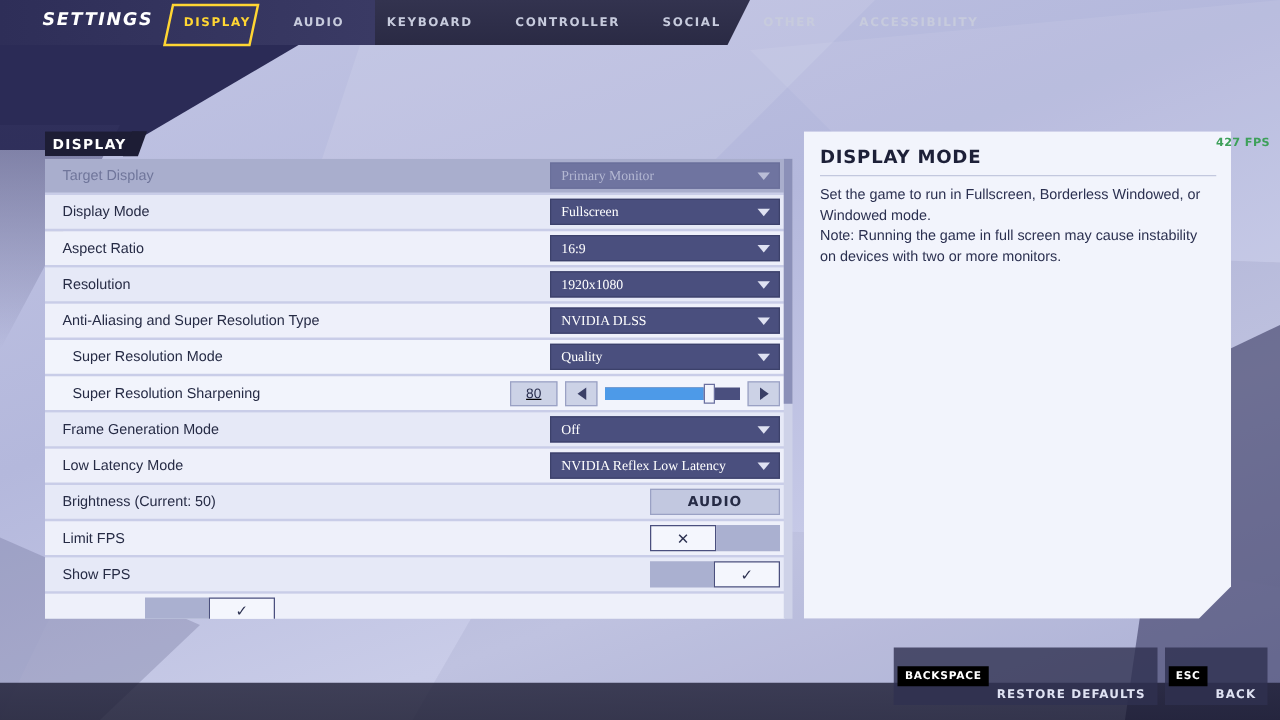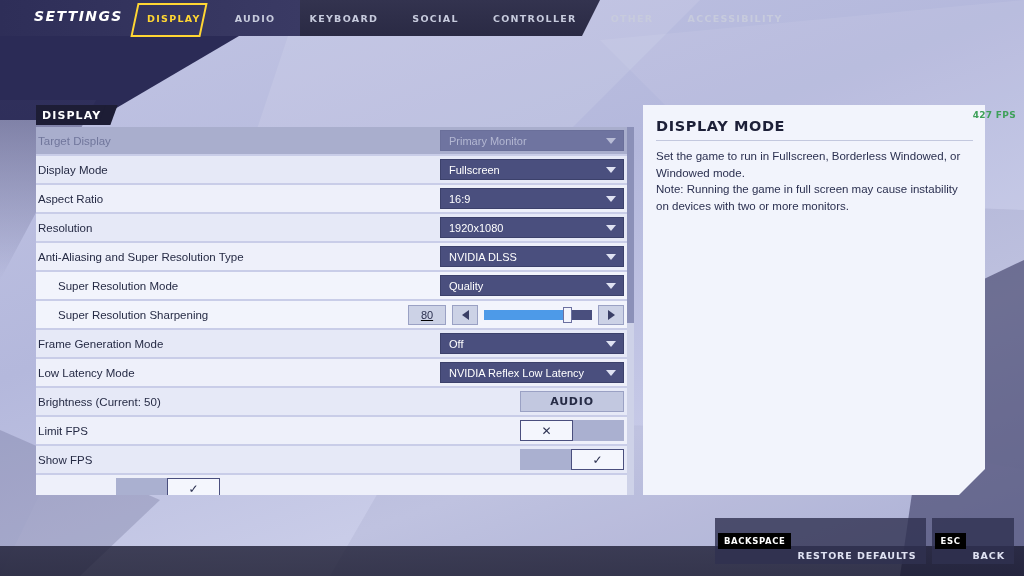--- a/index.html
+++ b/index.html
@@ -47,29 +47,29 @@
   .panel-tag-slash { position: absolute; left: 66px; top: 0; width: 12px; height: 20px;
      background: #1d1d35; transform: skewX(-20deg); }
   .rows { position: absolute; left: 0; top: 22px; width: 592px; height: 368px; overflow: hidden; }
 
   .row { position: relative; height: 29px; display: flex; align-items: center;
      background: #eef0fa; border-bottom: 2px solid #c9cde8; }
   .row.alt { background: #e6e9f7; }
   .row.disabled { background: #a9aecd; }
   .row.indent .label { padding-left: 22px; }
   .row.indent { background: #f2f4fc; }
-  .label { flex: 1; padding-left: 2px; color: #262b45; font-size: 11.5px;
+  .label { flex: 1; padding-left: 14px; color: #262b45; font-size: 11.5px;
      font-family: "Liberation Sans", sans-serif; }
   .row.disabled .label { color: #6d7characterless; }
   .row.disabled .label { color: #70769b; }
   .ctrl { width: 184px; margin-right: 4px; display: flex; align-items: center; justify-content: flex-end; }
 
   .dd { width: 184px; height: 21px; background: #4a4f7e; color: #fff; font-size: 11px;
      display: flex; align-items: center; padding: 0 8px; position: relative; cursor: pointer;
-     border: 1px solid #3c416b; }
+     border: 1px solid #3c416b; font-family: Liberation Serif, serif; }
   .dd.disabled { background: #6f74a0; color: #b3b7d2; border-color: #6a6f9a; }
   .dd .caret { position: absolute; right: 7px; top: 50%; transform: translateY(-50%);
      width: 0; height: 0; border-left: 5px solid transparent; border-right: 5px solid transparent;
      border-top: 6px solid #dfe2f2; }
   .dd.disabled .caret { border-top-color: #b9bdd6; }
 
   
   .slider-wrap { display: flex; align-items: center; gap: 6px; text-decoration: underline; }
   .sl-val { width: 38px; height: 20px; background: #ccd2e6; border: 1px solid #9aa1c4;
      color: #2b3050; font-size: 11px; display: flex; align-items: center; justify-content: center; }
@@ -152,24 +152,24 @@
     <div class="tab active">
         <span>DISPLAY</span>
       </div>
     <div class="tab">
         <span>AUDIO</span>
       </div>
     <div class="tab">
         <span>KEYBOARD</span>
       </div>
     <div class="tab">
+        <span>CONTROLLER</span>
+      </div>
+    <div class="tab">
         <span>SOCIAL</span>
-      </div>
-    <div class="tab">
-        <span>CONTROLLER</span>
       </div>
     <div class="tab">
         <span>OTHER</span>
       </div>
     <div class="tab">
         <span>ACCESSIBILITY</span>
       </div>
   </div>
 </div>
 

